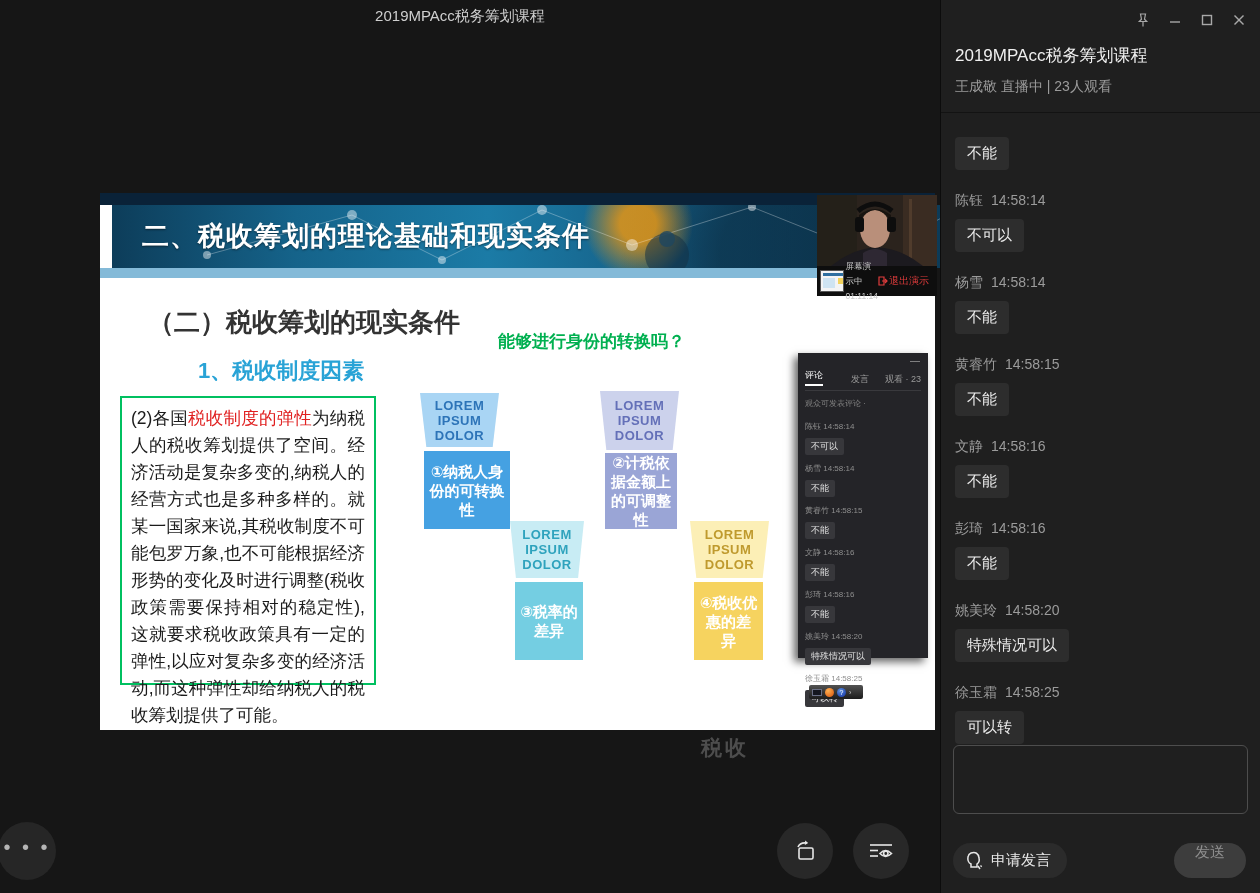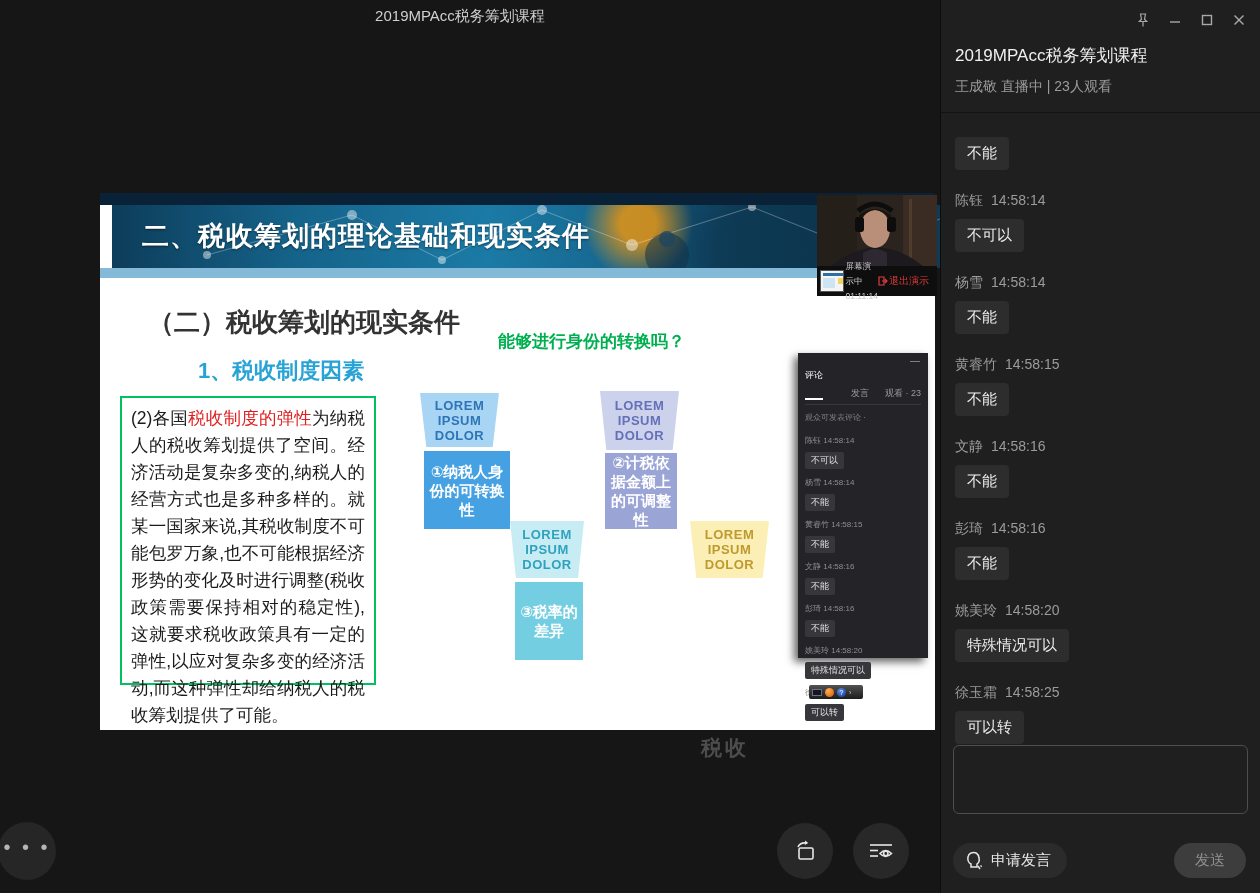--- a/index.html
+++ b/index.html
@@ -48,21 +48,21 @@
   .thumb { width:36px; height:22px; margin-left:3px; background:#f4f4f4; border:1px solid #555; position:relative; overflow:hidden; }
   .thumb i { position:absolute; display:block; }
   .present-text { margin-left:2px; font-size:8.5px; line-height:15px; color:#c9c9c9; }
   .exit-demo { margin-left:auto; margin-right:8px; display:flex; align-items:center; color:#e03c3c; font-size:10px; white-space:nowrap; }
   .exit-demo svg { margin-right:1px; }
 
   
   .mini-panel { position:absolute; left:798px; top:353px; width:130px; height:305px; background:#242428; box-shadow:-4px 4px 8px rgba(0,0,0,.6); padding:4px 7px; }
   .mini-min { position:absolute; right:8px; top:2px; color:#9a9a9a; font-size:10px; }
   .mini-tabs { display:flex; align-items:flex-end; margin-top:12px; font-size:9px; color:#9a9a9a; }
-  .mini-tab-active { color:#fff; border-bottom:2px solid #fff; padding-bottom:16px; }
+  .mini-tab-active { color:#fff; border-bottom:2px solid #fff; padding-bottom:2px; }
   .mini-tabs .t2 { margin-left:28px; } .mini-tabs .t3 { margin-left:auto; }
   .mini-divider { border-bottom:1px solid #39393d; margin-top:4px; }
   .mini-notice { margin-top:7px; font-size:8px; color:#808080; }
   .mini-msgs { margin-top:12px; }
   .mini-msg { margin-bottom:8px; }
   .mini-meta { font-size:8px; color:#8e8e8e; margin-bottom:3px; }
   .mini-bubble { display:inline-block; background:#37373b; color:#e2e2e2; font-size:9px; padding:2px 6px; border-radius:2px; }
 
   
   .tray { position:absolute; left:809px; top:685px; width:54px; height:14px; border-radius:2px; background:linear-gradient(#525252,#1c1c1c); display:flex; align-items:center; gap:3px; padding:0 3px; }
@@ -88,21 +88,21 @@
 
   .chat-list { position:absolute; left:14px; top:137px; width:292px; }
   .msg { margin-bottom:22px; }
   .msg-meta { font-size:14px; color:#9b9b9b; margin-bottom:9px; }
   .msg-meta .t { margin-left:8px; }
   .bubble { display:inline-block; background:#2d2d2d; color:#ececec; font-size:15px; padding:7px 12px; border-radius:4px; }
 
   .chat-input { position:absolute; left:12px; top:745px; width:295px; height:69px; background:transparent; border:1px solid #4d4d4d; border-radius:6px; color:#ddd; font-size:14px; padding:8px; resize:none; outline:none; }
   .speak-btn { position:absolute; left:12px; top:843px; height:35px; border-radius:18px; background:#2b2b2b; display:flex; align-items:center; padding:0 16px 0 10px; color:#e8e8e8; font-size:15px; cursor:pointer; }
   .speak-btn svg { margin-right:6px; }
-  .send-btn { position:absolute; right:14px; top:843px; width:72px; height:35px; border-radius:18px; background:#3d3d3d; color:#8f8f8f; font-size:15px; display:flex; align-items:center; justify-content:center; cursor:pointer; }
+  .send-btn { position:absolute; right:14px; top:843px; width:72px; height:35px; border-radius:18px; background:#3d3d3d; color:#8f8f8f; font-size:15px; display:flex; justify-content:center; cursor:pointer; }
 </style>
 </head>
 <body>
 
 <div id="stage">
 
   <div id="main">
     <div class="main-title">2019MPAcc税务筹划课程</div>
 
     <div class="slide">
@@ -145,20 +145,21 @@
         <span>(2)各国</span><span class="hl">税收制度的弹性</span><span>为纳税人的税收筹划提供了空间。经济活动是复杂多变的,纳税人的经营方式也是多种多样的。就某一国家来说,其税收制度不可能包罗万象,也不可能根据经济形势的变化及时进行调整(税收政策需要保持相对的稳定性),这就要求税收政策具有一定的弹性,以应对复杂多变的经济活动,而这种弹性却给纳税人的税收筹划提供了可能。</span>
       </div>
 
       <div class="lbox-header b1h">LOREM IPSUM DOLOR</div>
       <div class="lbox-body b1b">①纳税人身份的可转换性</div>
       <div class="lbox-header b2h">LOREM IPSUM DOLOR</div>
       <div class="lbox-body b2b">②计税依据金额上的可调整性</div>
       <div class="lbox-header b3h">LOREM IPSUM DOLOR</div>
       <div class="lbox-body b3b">③税率的差异</div>
       <div class="lbox-header b4h">LOREM IPSUM DOLOR</div>
+      <div class="lbox-body b4b">④税收优惠的差异</div>
 
       <div class="tax-label">税收</div>
     </div>
 
     <div class="webcam">
       <svg width="120" height="71" viewBox="0 0 120 71">
         <rect width="120" height="71" fill="#2b231d"></rect>
         <rect x="86" y="0" width="34" height="71" fill="#3a2c22"></rect>
         <rect x="92" y="4" width="3" height="67" fill="#503c2c"></rect>
         <rect x="0" y="0" width="40" height="71" fill="#242019"></rect>

